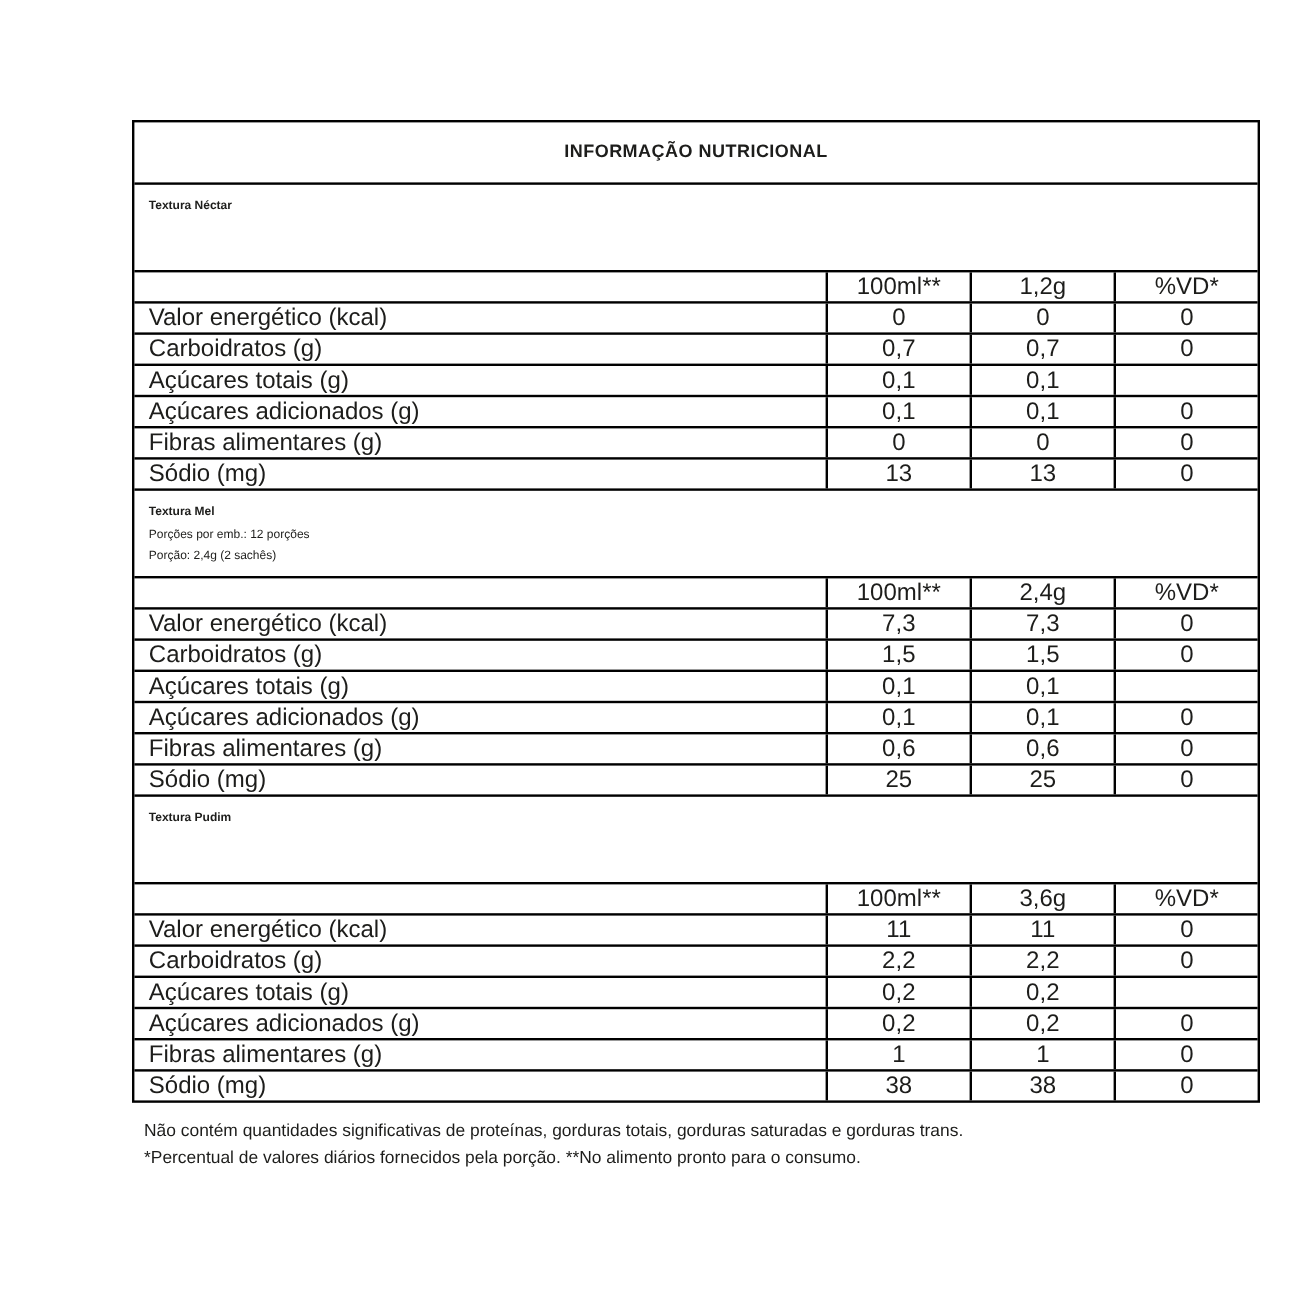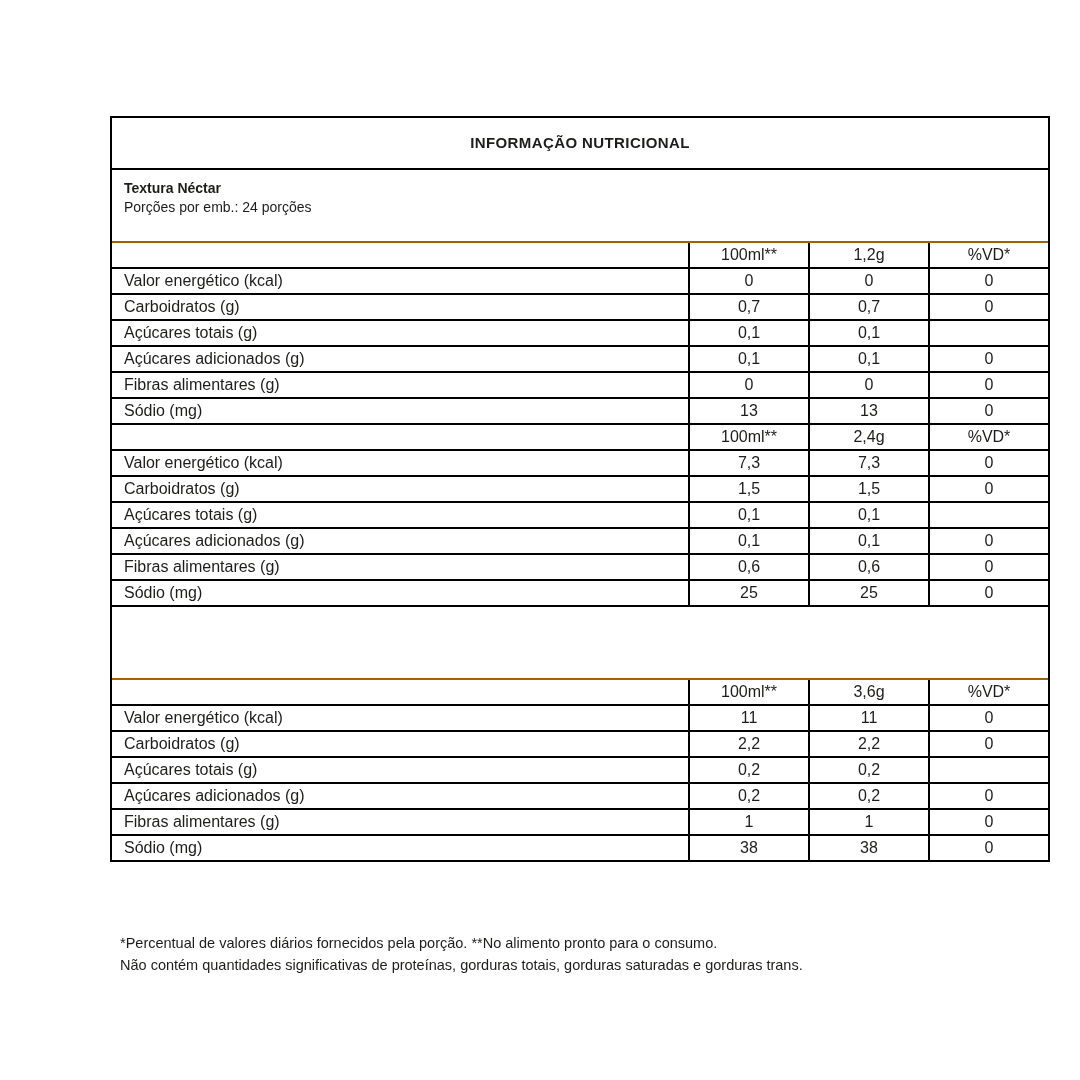--- a/index.html
+++ b/index.html
@@ -6,51 +6,51 @@
   body {
     width: 1080px; height: 1080px;
     background: #ffffff;
     font-family: "Liberation Sans", sans-serif;
     color: #1d1d1b;
     position: relative;
     overflow: hidden;
   }
   .sheet {
     position: absolute;
-    left: 110px; top: 116px;
+    left: 110px; top: 100px;
     width: 940px;
     box-sizing: border-box;
     border: 2px solid #000;
     background: #fff;
   }
   .title-row {
     height: 50px;
     line-height: 50px;
     text-align: center;
     font-weight: bold;
     font-size: 15px;
     letter-spacing: 0.4px;
     border-bottom: 2px solid #000;
   }
   .sec-info {
     box-sizing: border-box;
     height: 73px;
     padding: 9px 12px 0 12px;
-    border-bottom: 2px solid #a16207;
-    font-size: 14px;
+    border-bottom: 2px solid #000000;
+    font-size: 10px;
     line-height: 18.5px;
   }
   .sec-info .sec-name { font-weight: bold; }
   .trow {
     display: flex;
     align-items: stretch;
     height: 26px;
     box-sizing: border-box;
     border-bottom: 2px solid #000;
-    font-size: 16px;
+    font-size: 20px;
   }
   .trow.last { border-bottom: none; height: 24px; }
   .c-label {
     flex: 1 1 auto;
     display: flex;
     align-items: center;
     padding-left: 12px;
     box-sizing: border-box;
   }
   .c-val {
@@ -72,21 +72,20 @@
 </style>
 </head>
 <body>
 
 <div class="sheet">
 
   <div class="title-row">INFORMAÇÃO NUTRICIONAL</div>
 
   <div class="sec-info">
     <div class="sec-name">Textura Néctar</div>
-    <div>Porções por emb.: 24 porções</div>
   </div>
   <div class="trow">
     <div class="c-label"></div>
     <div class="c-val">100ml**</div>
     <div class="c-val">1,2g</div>
     <div class="c-val">%VD*</div>
   </div>
   <div class="trow">
     <div class="c-label">Valor energético (kcal)</div>
     <div class="c-val">0</div>
@@ -117,20 +116,25 @@
     <div class="c-val">0</div>
     <div class="c-val">0</div>
   </div>
   <div class="trow">
     <div class="c-label">Sódio (mg)</div>
     <div class="c-val">13</div>
     <div class="c-val">13</div>
     <div class="c-val">0</div>
   </div>
 
+  <div class="sec-info">
+    <div class="sec-name">Textura Mel</div>
+    <div>Porções por emb.: 12 porções</div>
+    <div>Porção: 2,4g (2 sachês)</div>
+  </div>
   <div class="trow">
     <div class="c-label"></div>
     <div class="c-val">100ml**</div>
     <div class="c-val">2,4g</div>
     <div class="c-val">%VD*</div>
   </div>
   <div class="trow">
     <div class="c-label">Valor energético (kcal)</div>
     <div class="c-val">7,3</div>
     <div class="c-val">7,3</div>
@@ -161,20 +165,21 @@
     <div class="c-val">0</div>
   </div>
   <div class="trow">
     <div class="c-label">Sódio (mg)</div>
     <div class="c-val">25</div>
     <div class="c-val">25</div>
     <div class="c-val">0</div>
   </div>
 
   <div class="sec-info">
+    <div class="sec-name">Textura Pudim</div>
   </div>
   <div class="trow">
     <div class="c-label"></div>
     <div class="c-val">100ml**</div>
     <div class="c-val">3,6g</div>
     <div class="c-val">%VD*</div>
   </div>
   <div class="trow">
     <div class="c-label">Valor energético (kcal)</div>
     <div class="c-val">11</div>
@@ -208,15 +213,15 @@
   <div class="trow last">
     <div class="c-label">Sódio (mg)</div>
     <div class="c-val">38</div>
     <div class="c-val">38</div>
     <div class="c-val">0</div>
   </div>
 
 </div>
 
 <div class="footnotes">
+  <div>Não contém quantidades significativas de proteínas, gorduras totais, gorduras saturadas e gorduras trans.</div>
   <div>*Percentual de valores diários fornecidos pela porção. **No alimento pronto para o consumo.</div>
-  <div>Não contém quantidades significativas de proteínas, gorduras totais, gorduras saturadas e gorduras trans.</div>
 </div>
 
 </body></html>

